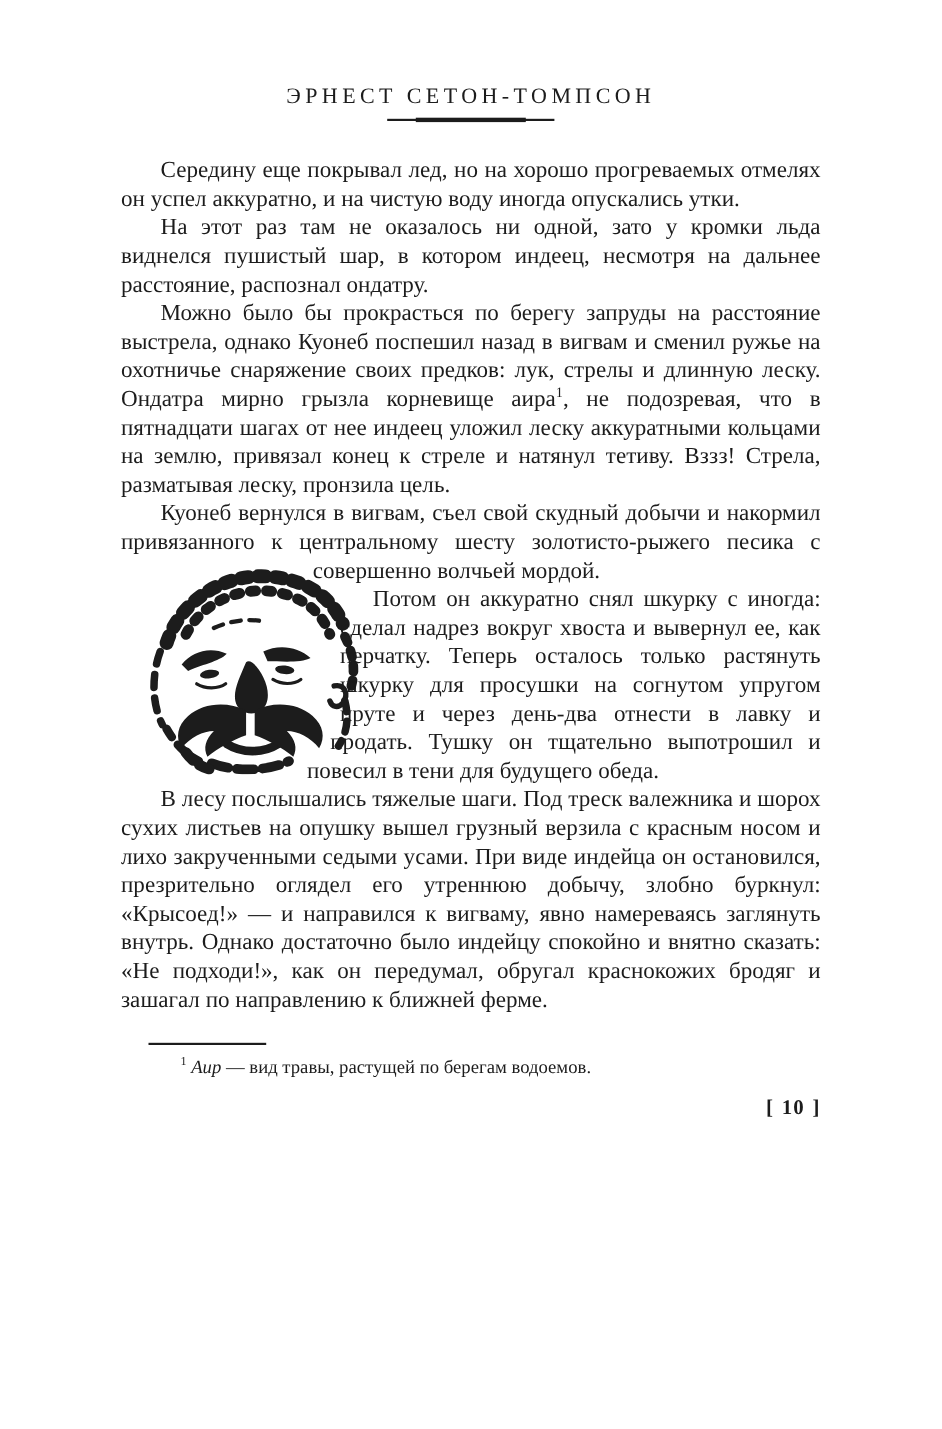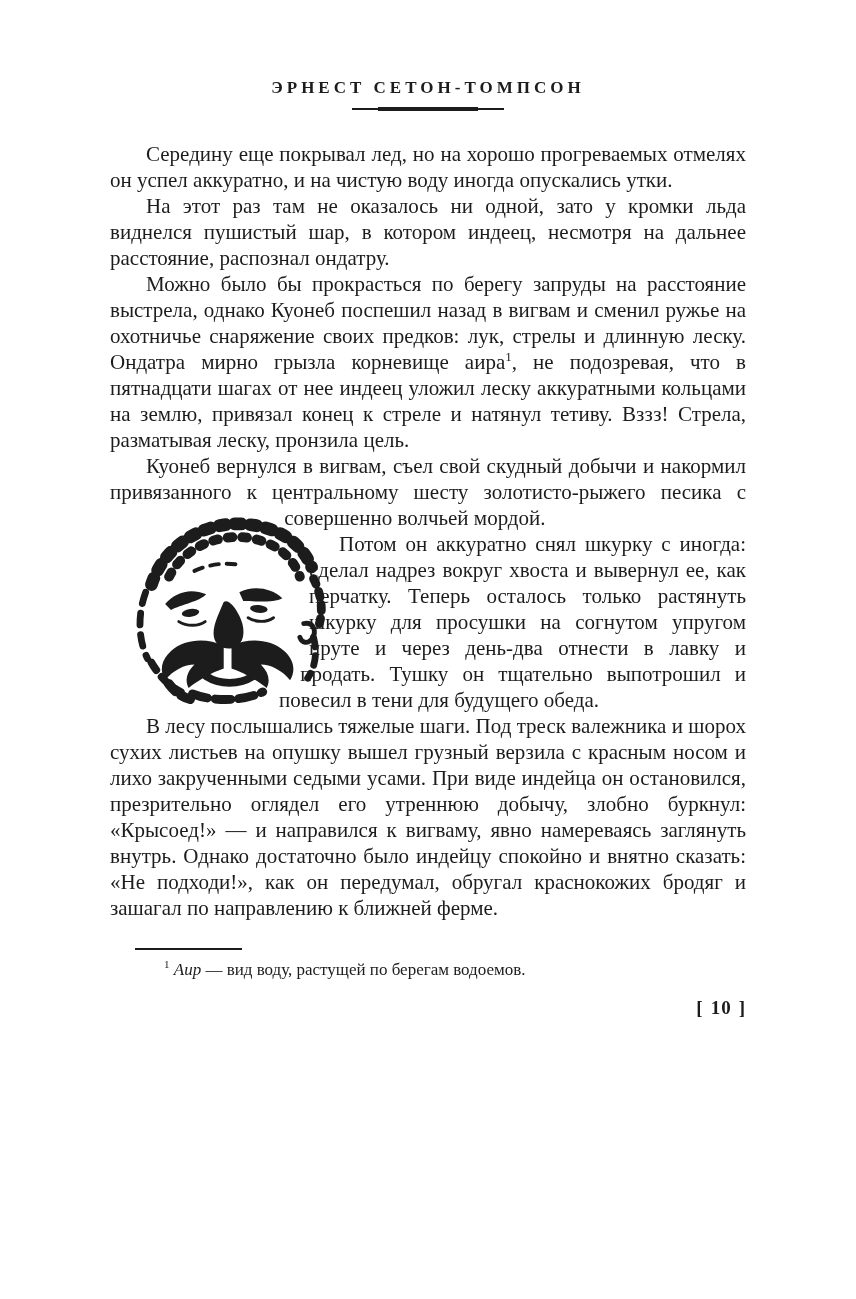--- a/index.html
+++ b/index.html
@@ -15,22 +15,22 @@
     background: #ffffff;
     color: #1c1c1c;
     font-family: "Liberation Serif", "DejaVu Serif", serif;
     overflow: hidden;
     box-sizing: border-box;
     padding: 78px 110px 0 110px;
   }
   
   .running-head {
     text-align: center;
-    font-size: 17px;
-    font-weight: bold;
+    font-size: 20px;
+    font-weight: normal;
     letter-spacing: 4px;
     line-height: 20px;
   }
   .swell-rule {
     position: relative;
     width: 152px;
     height: 6px;
     margin: 8px auto 0 auto;
   }
   .swell-rule::before {
@@ -169,18 +169,18 @@
       <span>песика с совершенно волчьей мордой.</span></p>
 
     <p>Потом он аккуратно снял шкурку с иногда: сделал надрез вокруг хвоста и вывернул ее, как перчатку. Теперь осталось только растянуть шкурку для просушки на согнутом упругом пруте и через день-два отнести в лавку и продать. Тушку он тщательно выпотрошил и повесил в тени для будущего обеда.</p>
 
     <p>В лесу послышались тяжелые шаги. Под треск валежника и шорох сухих листьев на опушку вышел грузный верзила с красным носом и лихо закрученными седыми усами. При виде индейца он остановился, презрительно оглядел его утреннюю добычу, злобно буркнул: «Крысоед!» — и направился к вигваму, явно намереваясь заглянуть внутрь. Однако достаточно было индейцу спокойно и внятно сказать: «Не подходи!», как он передумал, обругал краснокожих бродяг и зашагал по направлению к ближней ферме.</p>
 
   </div>
 
   <div class="footnote-block">
     <div class="footnote-rule"></div>
-    <div class="footnote-text"><sup>1</sup>&nbsp;<span class="footnote-term">Аир</span><span> — вид воду, растущей по берегам водоемов.</span></div>
+    <div class="footnote-text"><sup>1</sup>&nbsp;<span class="footnote-term">Аир</span><span> — вид травы, растущей по берегам водоемов.</span></div>
   </div>
 
   <div class="folio"><span>[</span><span class="gap"></span><span>10</span><span class="gap"></span><span>]</span></div>
 
 </div>
 
 </body></html>

